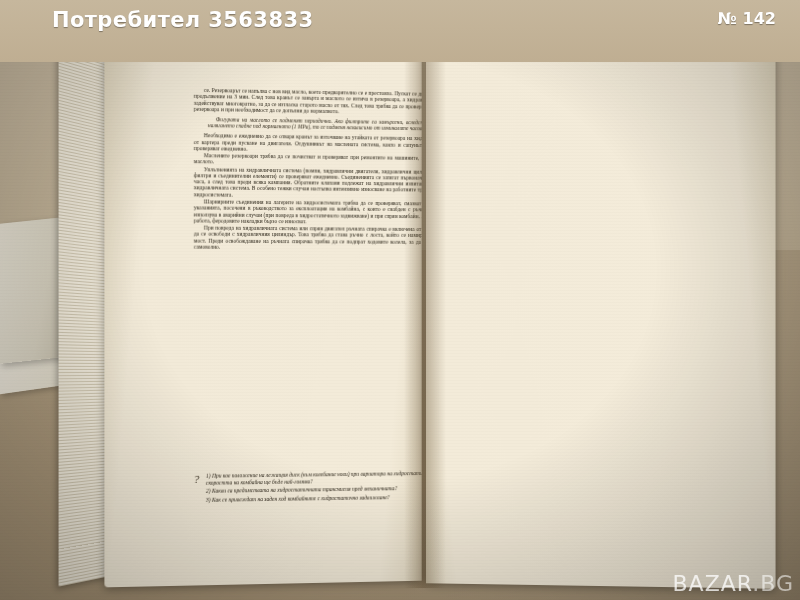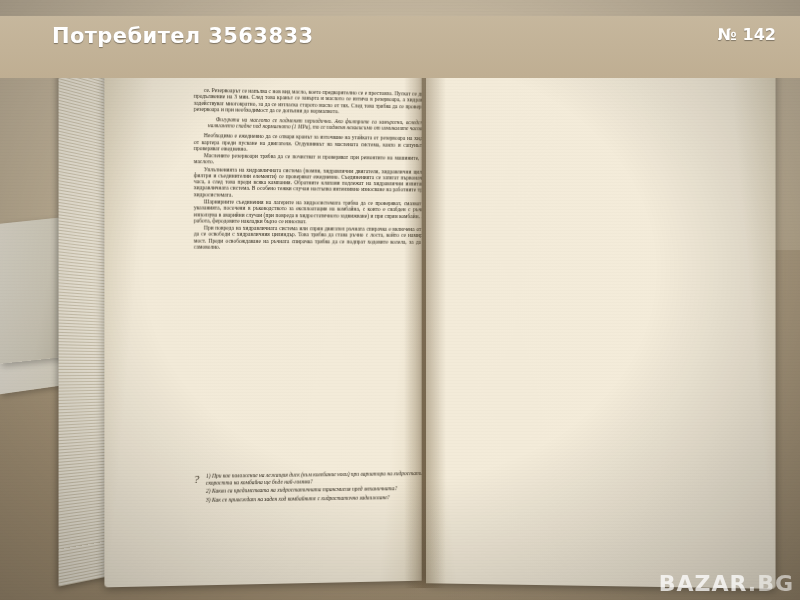--- a/index.html
+++ b/index.html
@@ -13,21 +13,21 @@
   #root {
     position: relative;
     width: 800px; height: 600px;
     overflow: hidden;
     background: #b9a98e;
   }
 
   
   .banner {
     position: absolute;
-    left: 0; top: 16px;
+    left: 0; top: 0;
     width: 800px; height: 62px;
     background: linear-gradient(180deg,#c6b79d 0%, #bfae92 100%);
     z-index: 40;
   }
   .banner-user {
     position: absolute;
     left: 52px; top: 8px;
     font-family: "DejaVu Sans", sans-serif;
     font-size: 21px;
     font-weight: bold;
@@ -173,21 +173,21 @@
     color: #3a3122;
     font-family: "Liberation Serif", serif;
   }
 
   
   .bazar {
     position: absolute;
     right: 6px; bottom: 4px;
     font-family: "DejaVu Sans", sans-serif;
     font-size: 22px;
-    font-weight: bold;
+    font-weight: normal;
     color: rgba(255,255,255,0.75);
     letter-spacing: 1px;
     z-index: 60;
   }
   .bazar .dot { color: rgba(255,255,255,0.55); }
 
   
   .grain {
     position: absolute; inset: 0;
     background:

